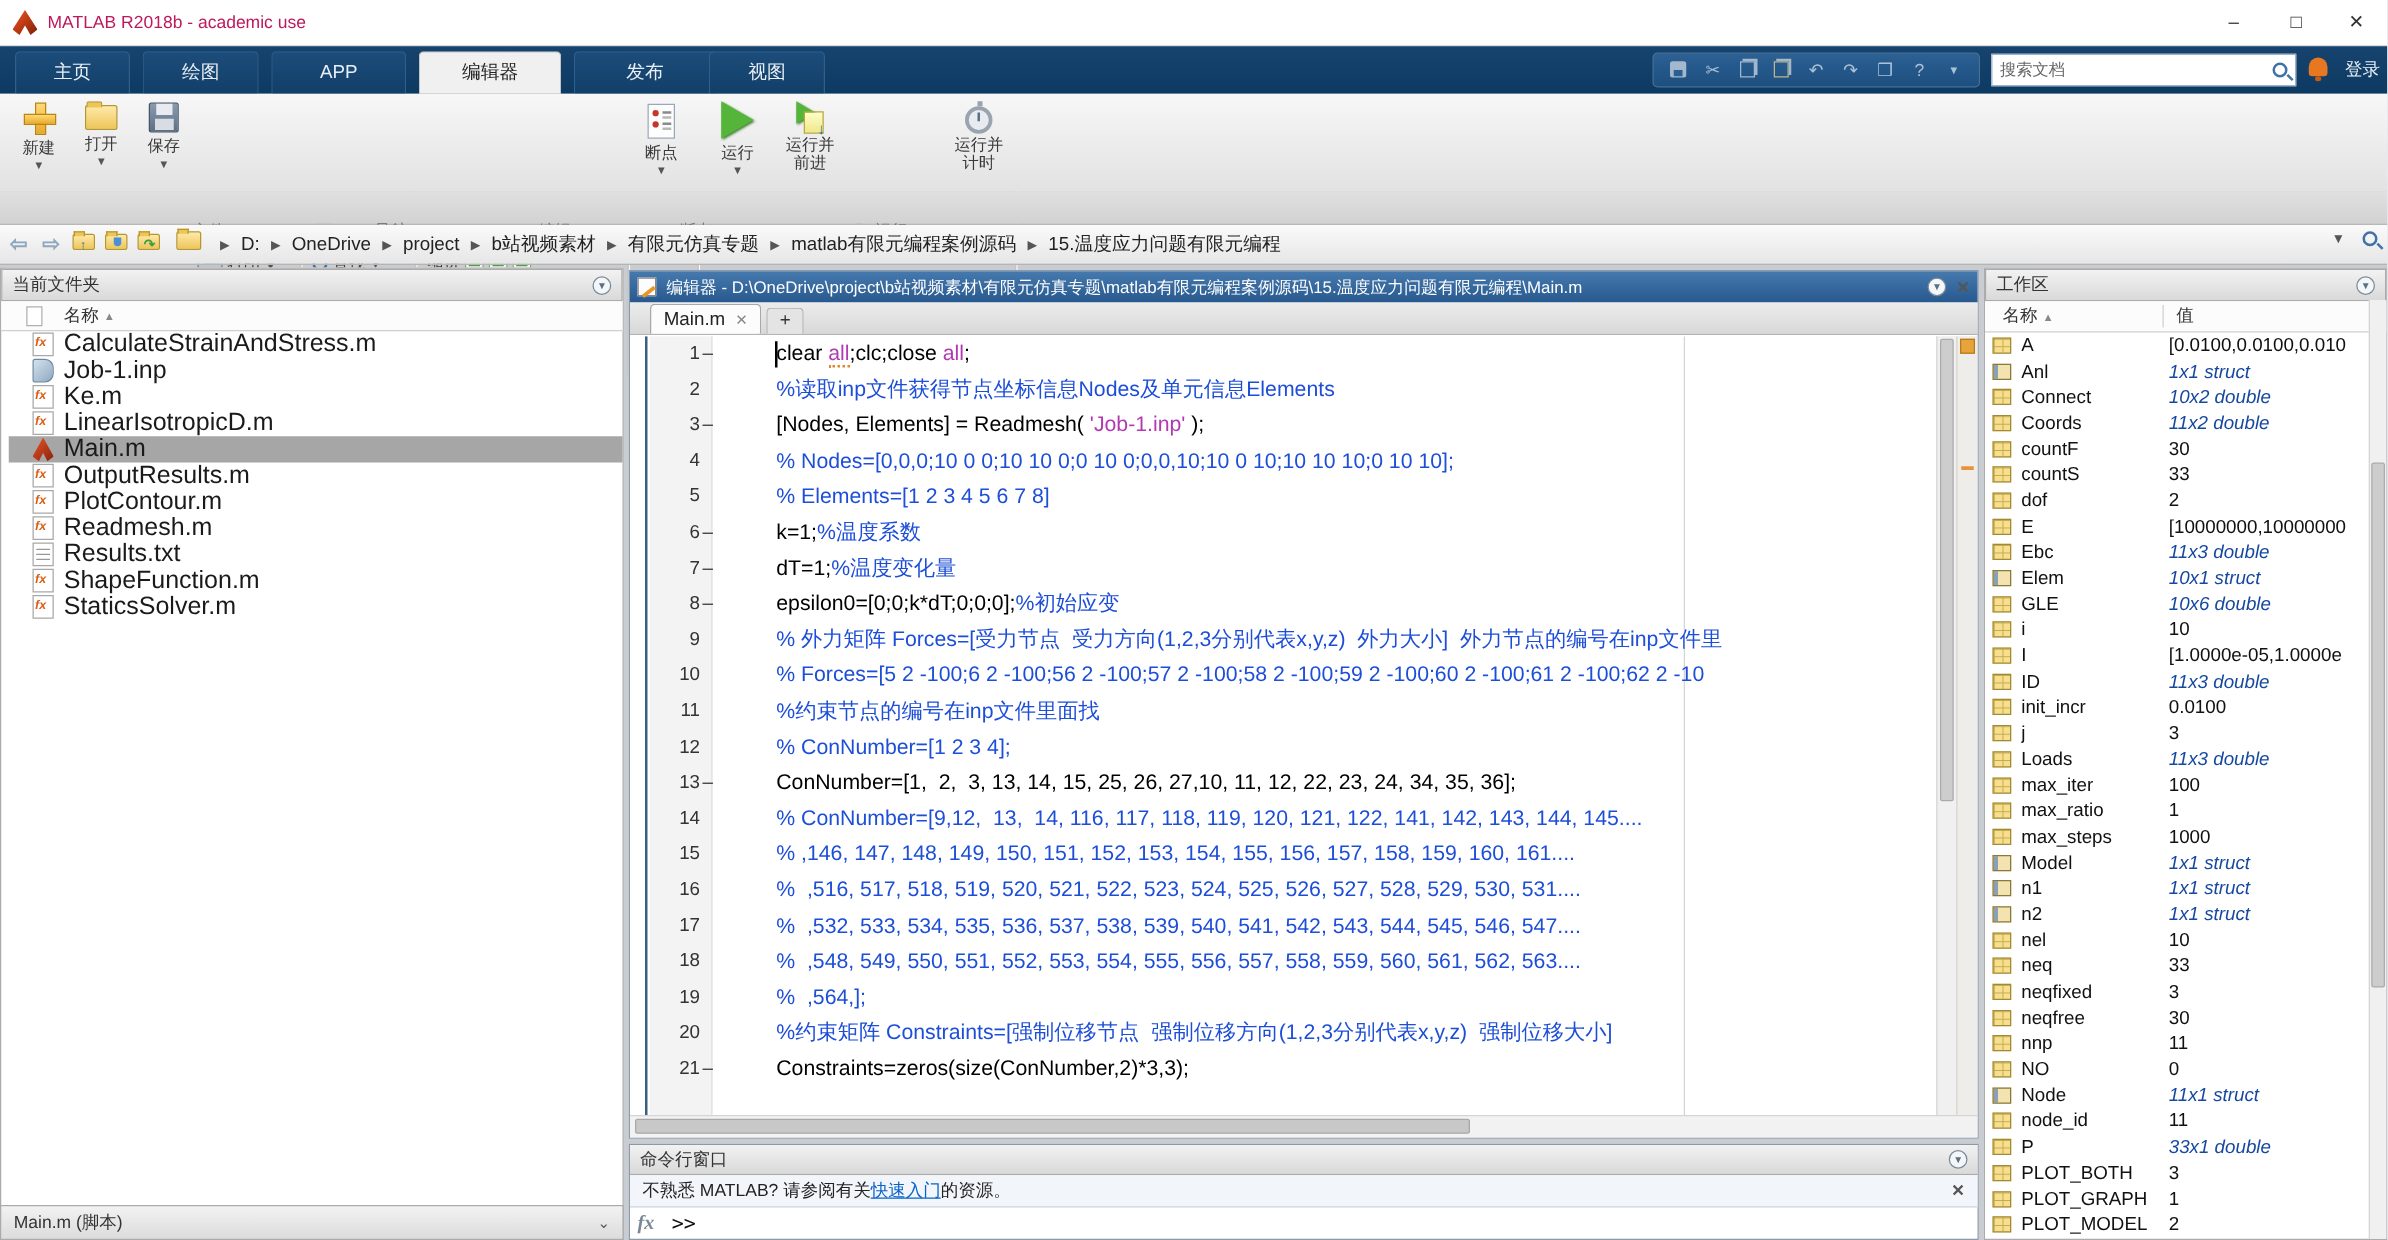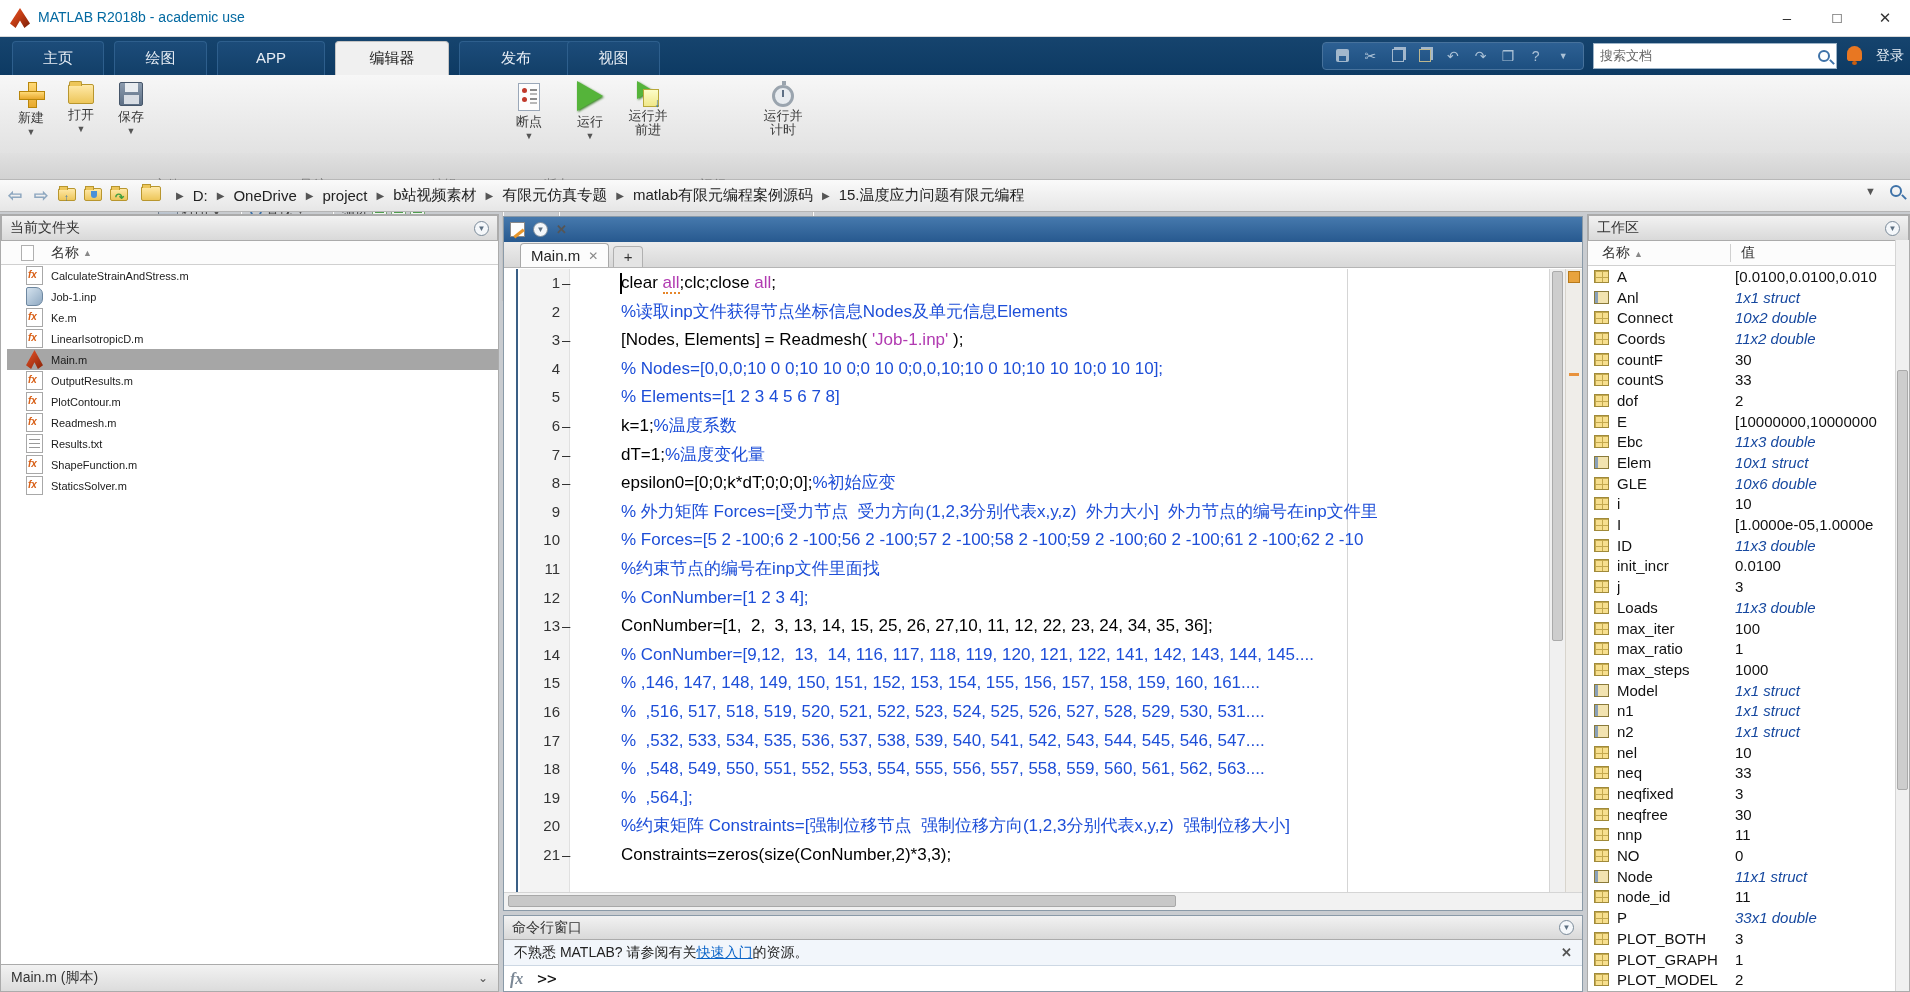--- a/index.html
+++ b/index.html
@@ -3,21 +3,21 @@
 <meta charset="utf-8">
 <style>
   html,body{margin:0;padding:0;background:#ffffff;}
   *{box-sizing:border-box;font-family:"Liberation Sans",sans-serif;}
   #app{position:relative;width:1910px;height:992px;background:#c9ccd0;overflow:hidden;}
   .abs{position:absolute;}
 
   
   .titlebar{left:0;top:0;width:1910px;height:37px;background:#ffffff;border-bottom:1px solid #d9d9d9;}
   .mlogo{left:10px;top:8px;width:20px;height:20px;background:linear-gradient(135deg,#e8542a 0%,#c33d14 45%,#7a1f08 100%);clip-path:polygon(50% 0,100% 78%,72% 100%,50% 62%,28% 100%,0 78%);}
-  .wtitle{left:38px;top:9px;font-size:14px;color:#0369a1;}
+  .wtitle{left:38px;top:9px;font-size:14px;color:#be185d;}
   .winbtn{top:0;width:46px;height:36px;text-align:center;line-height:36px;font-size:15px;color:#333;cursor:default;}
 
   
   .tabrow{left:0;top:37px;width:1910px;height:38px;background:linear-gradient(180deg,#16446e,#0d3a63);}
   .rtab{top:4px;height:34px;border-radius:4px 4px 0 0;border:1px solid #2e5f8d;border-bottom:none;background:linear-gradient(180deg,#1c4c7a,#123f68);color:#e8eef5;font-size:15px;text-align:center;line-height:32px;}
   .rtab.active{background:#f0f0f0;color:#222;border-color:#c4c4c4;}
   .qa-panel{left:1322px;top:5px;width:262px;height:28px;background:linear-gradient(180deg,#2d6093,#1d4f80);border:1px solid #47729c;border-radius:4px;display:flex;align-items:center;justify-content:space-around;padding:0 6px;}
   .qa-ic{width:20px;height:20px;color:#c3d4e4;font-size:14px;text-align:center;line-height:20px;opacity:.85;}
   .mini-floppy{width:13px;height:13px;background:#b9c9d8;border-radius:2px;position:relative;margin:3px auto;}
   .mini-floppy:after{content:"";position:absolute;left:3px;bottom:1px;width:7px;height:5px;background:#2d6093;}
@@ -87,21 +87,21 @@
 
   
   .panel-hdr{height:26px;background:linear-gradient(180deg,#f2f2f2,#d9d9d9);border:1px solid #ababab;font-size:14px;color:#333;display:flex;align-items:center;padding:0 8px;}
   .circ-menu{width:15px;height:15px;border:1px solid #7a8a99;border-radius:50%;color:#5d7082;font-size:8px;text-align:center;line-height:14px;background:#f4f7fa;}
   .xbtn{color:#555;font-size:13px;font-weight:bold;}
 
   
   .leftpanel{left:0;top:214px;width:499px;height:778px;background:#fff;border:1px solid #ababab;}
   .colhdr{height:24px;border-bottom:1px solid #d0d0d0;background:#fcfcfc;display:flex;align-items:center;font-size:14px;color:#333;}
   .blankdoc{width:13px;height:16px;background:#fff;border:1px solid #b0b0b0;margin-left:20px;}
-  .filerow{height:21px;display:flex;align-items:center;font-size:11px;color:#1a1a1a;position:relative;}
+  .filerow{height:21px;display:flex;align-items:center;font-size:20px;color:#1a1a1a;position:relative;}
   .filerow .hl{position:absolute;left:6px;right:0;top:0;bottom:0;background:#a6a6a6;}
   .filerow>*{position:relative;}
   .fi{width:17px;height:19px;margin-left:25px;margin-right:8px;position:relative;flex:none;}
   .fi.mfx{background:#fff;border:1px solid #a8a8a8;}
   .fi.mfx:after{content:"fx";position:absolute;left:1px;top:2px;font-size:10px;font-style:italic;font-weight:bold;color:#d86018;}
   .fi.mat{height:15px;margin-top:2px;background:#f7df8e;border:1px solid #a08a3a;background-image:linear-gradient(#c4a94e 1px,transparent 1px),linear-gradient(90deg,#c4a94e 1px,transparent 1px);background-size:8px 7px;}
   .fi.inp{background:linear-gradient(135deg,#d4e2ee,#8fa9c2);border:1px solid #6d87a0;border-radius:2px 7px 7px 2px;}
   .fi.main{background:linear-gradient(135deg,#e8542a,#8a2408);clip-path:polygon(50% 0,100% 80%,70% 100%,50% 64%,30% 100%,0 80%);border:none;}
   .fi.txt{background:#fff;border:1px solid #a8a8a8;}
   .fi.txt:after{content:"";position:absolute;left:2px;top:4px;width:11px;height:1px;background:#999;box-shadow:0 4px 0 #999,0 8px 0 #999;}
@@ -418,20 +418,21 @@
   </div>
   <div class="abs lp-status">
     <span>Main.m (脚本)</span>
     <span style="flex:1;"></span>
     <span class="caret" style="font-size:12px;">⌄</span>
   </div>
 
   <div class="abs editor">
     <div class="ed-title">
       <span class="pencil"></span>
+      <span style="flex:1;white-space:nowrap;overflow:hidden;">编辑器 - D:\OneDrive\project\b站视频素材\有限元仿真专题\matlab有限元编程案例源码\15.温度应力问题有限元编程\Main.m</span>
       <span class="circ-menu">▼</span>
       <span class="xbtn">✕</span>
     </div>
     <div class="tabbar">
       <div class="edtab">
         <span>Main.m</span>
         <span class="tx">✕</span>
       </div>
       <div class="plustab">+</div>
     </div>

